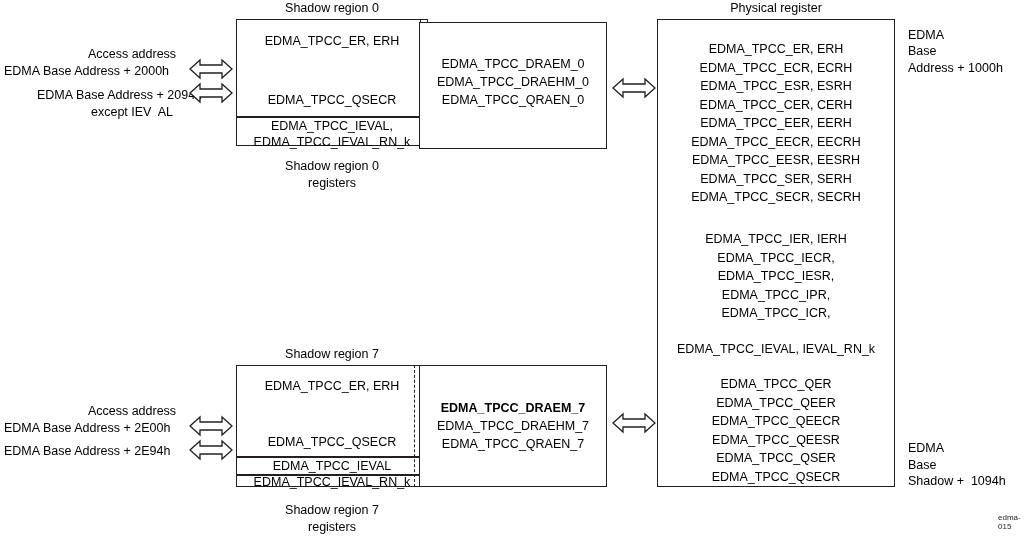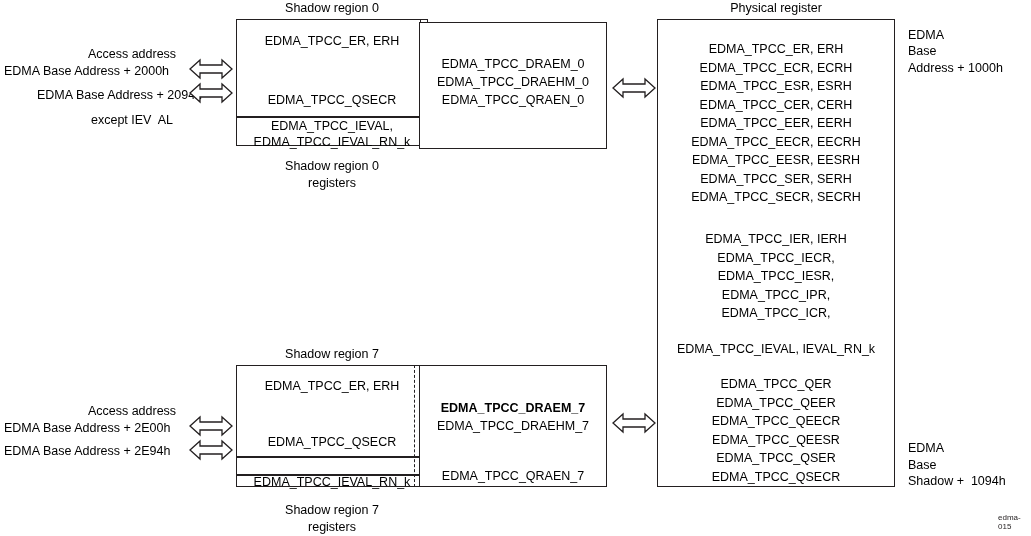--- a/index.html
+++ b/index.html
@@ -64,21 +64,21 @@
 
   <div class="lbl ctr" style="left:236px; top:0px; width:192px;">Shadow region 0</div>
 
   <div class="lbl ctr" style="left:657px; top:0px; width:238px;">Physical register</div>
 
   <div class="lbl ctr" style="left:236px; top:346px; width:192px;">Shadow region 7</div>
 
   <div class="lbl ctr" style="left:4px; top:46px; width:256px;">Access address</div>
   <div class="lbl" style="left:4px; top:63px;">EDMA Base Address + 2000h</div>
   <div class="lbl" style="left:4px; top:87px;margin-left:33px;">EDMA Base Address + 2094h</div>
-  <div class="lbl ctr" style="left:4px; top:104px; width:256px;margin-top:8px;">except IEV  AL</div>
+  <div class="lbl ctr" style="left:4px; top:104px; width:256px;">except IEV  AL</div>
 
   <div class="lbl ctr" style="left:4px; top:403px; width:256px;">Access address</div>
   <div class="lbl" style="left:4px; top:420px;">EDMA Base Address + 2E00h</div>
   <div class="lbl" style="left:4px; top:443px;">EDMA Base Address + 2E94h</div>
 
   <div class="lbl" style="left:908px; top:27px;">EDMA</div>
   <div class="lbl" style="left:908px; top:43px;">Base</div>
   <div class="lbl" style="left:908px; top:60px;">Address + 1000h</div>
 
   <div class="lbl" style="left:908px; top:440px;">EDMA</div>
@@ -101,29 +101,30 @@
     <div class="lbl ctr" style="left:0px; top:69px; width:186px;">EDMA_TPCC_QRAEN_0</div>
   </div>
 
   <div class="lbl ctr" style="left:236px; top:158px; width:192px;">Shadow region 0</div>
   <div class="lbl ctr" style="left:236px; top:175px; width:192px;">registers</div>
 
   <div class="box" style="left:236px; top:365px; width:192px; height:122px;">
     <div class="lbl ctr" style="left:0px; top:12px; width:190px;">EDMA_TPCC_ER, ERH</div>
     <div class="lbl ctr" style="left:0px; top:68px; width:190px;">EDMA_TPCC_QSECR</div>
     <div class="inner-line" style="left:0px; top:90px; width:190px; height:1.5px;"></div>
+    <div class="lbl ctr" style="left:0px; top:92px; width:190px;">EDMA_TPCC_IEVAL</div>
     <div class="inner-line" style="left:0px; top:108px; width:190px; height:1.5px;"></div>
     <div class="lbl ctr" style="left:0px; top:108px; width:190px;">EDMA_TPCC_IEVAL_RN_k</div>
   </div>
   <div class="dashed-v" style="left:414px; top:365px; height:122px;"></div>
 
   <div class="box" style="left:419px; top:365px; width:188px; height:122px;">
     <div class="lbl ctr" style="left:0px; top:34px; width:186px;font-weight:bold;">EDMA_TPCC_DRAEM_7</div>
     <div class="lbl ctr" style="left:0px; top:52px; width:186px;">EDMA_TPCC_DRAEHM_7</div>
-    <div class="lbl ctr" style="left:0px; top:70px; width:186px;margin-top:32px;">EDMA_TPCC_QRAEN_7</div>
+    <div class="lbl ctr" style="left:0px; top:70px; width:186px;">EDMA_TPCC_QRAEN_7</div>
   </div>
 
   <div class="lbl ctr" style="left:236px; top:502px; width:192px;">Shadow region 7</div>
   <div class="lbl ctr" style="left:236px; top:519px; width:192px;">registers</div>
 
   <div class="box" style="left:657px; top:19px; width:238px; height:468px;">
     <div class="reglist" style="left:0px; top:20px; width:236px;">EDMA_TPCC_ER, ERH
 EDMA_TPCC_ECR, ECRH
 EDMA_TPCC_ESR, ESRH
 EDMA_TPCC_CER, CERH

